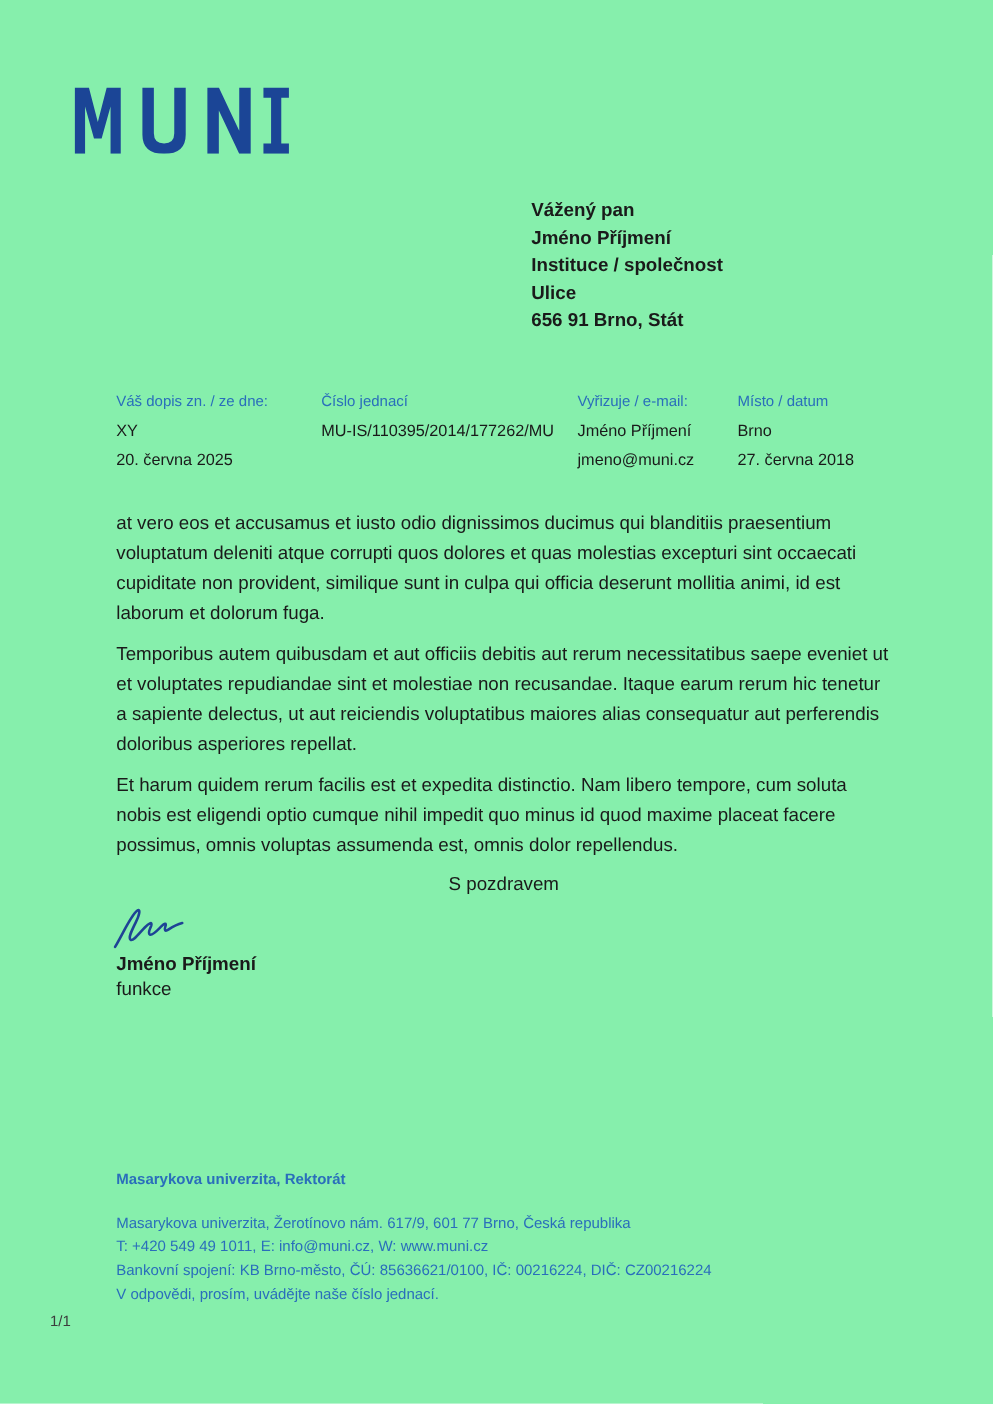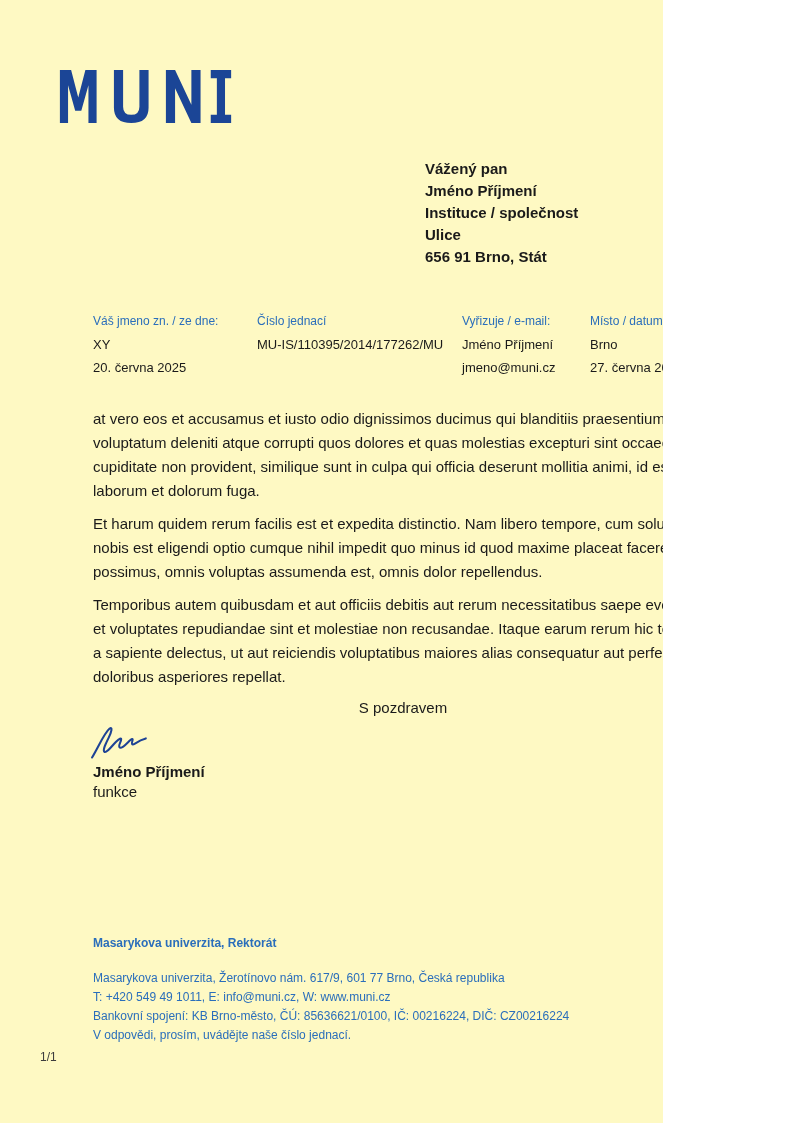--- a/index.html
+++ b/index.html
@@ -1,20 +1,20 @@
 <!DOCTYPE html>
 <html lang="cs" style="--brand: #1B4596; --accent: #2A6EBB; --text: #1A1A1A; --signature: #1E4395; --page_number: #3C3C3C;"><head>
 <meta charset="utf-8">
 <style>
   html, body { margin: 0; padding: 0; background: #ffffff; }
   .page {
     position: relative;
-    width: 663px;
+    width: 794px;
     height: 1123px;
-    background: #fef9c3;
+    background: #86efac;
     font-family: "Liberation Sans", sans-serif;
     color: var(--text, #1a1a1a);
     overflow: hidden;
   }
 
   
   .logo { position: absolute; left: 57px; top: 70px; width: 175px; height: 53px; }
   .logo svg { display: block; width: 100%; height: 100%; }
   .logo svg path { fill: var(--brand, #1B4596); }
 
@@ -75,21 +75,21 @@
   <div class="recipient">
     <div>Vážený pan</div>
     <div>Jméno Příjmení</div>
     <div>Instituce / společnost</div>
     <div>Ulice</div>
     <div>656 91 Brno, Stát</div>
   </div>
 
   <div class="meta">
     <div class="meta-col c1">
-      <div class="meta-label">Váš jmeno zn. / ze dne:</div>
+      <div class="meta-label">Váš dopis zn. / ze dne:</div>
       <div class="meta-value">XY</div>
       <div class="meta-value">20. června 2025</div>
     </div>
     <div class="meta-col c2">
       <div class="meta-label">Číslo jednací</div>
       <div class="meta-value">MU-IS/110395/2014/177262/MU</div>
       <div class="meta-value"></div>
     </div>
     <div class="meta-col c3">
       <div class="meta-label">Vyřizuje / e-mail:</div>
@@ -98,22 +98,22 @@
     </div>
     <div class="meta-col c4">
       <div class="meta-label">Místo / datum</div>
       <div class="meta-value">Brno</div>
       <div class="meta-value">27. června 2018</div>
     </div>
   </div>
 
   <div class="body">
     <p class="para">at vero eos et accusamus et iusto odio dignissimos ducimus qui blanditiis praesentium voluptatum deleniti atque corrupti quos dolores et quas molestias excepturi sint occaecati cupiditate non provident, similique sunt in culpa qui officia deserunt mollitia animi, id est laborum et dolorum fuga.</p>
+    <p class="para">Temporibus autem quibusdam et aut officiis debitis aut rerum necessitatibus saepe eveniet ut et voluptates repudiandae sint et molestiae non recusandae. Itaque earum rerum hic tenetur a sapiente delectus, ut aut reiciendis voluptatibus maiores alias consequatur aut perferendis doloribus asperiores repellat.</p>
     <p class="para">Et harum quidem rerum facilis est et expedita distinctio. Nam libero tempore, cum soluta nobis est eligendi optio cumque nihil impedit quo minus id quod maxime placeat facere possimus, omnis voluptas assumenda est, omnis dolor repellendus.</p>
-    <p class="para">Temporibus autem quibusdam et aut officiis debitis aut rerum necessitatibus saepe eveniet ut et voluptates repudiandae sint et molestiae non recusandae. Itaque earum rerum hic tenetur a sapiente delectus, ut aut reiciendis voluptatibus maiores alias consequatur aut perferendis doloribus asperiores repellat.</p>
     <div class="closing">S pozdravem</div>
 
     <div class="signature">
       <svg viewBox="0 0 60 34">
         <path d="M2,32 C8,22 14,8 19,4 C22,2 21,7 18,13 C15,19 12,25 14,26.5 C16,28 21,21 25,17 C28,14 31,12 30,15.5 C29,18.5 27,21.5 29,22.5 C31,23.5 35,19 38,16 C40,14 42,13 41,16 C40,19 40.5,20.5 43.5,18.5 C46.5,16.5 50,14.5 54,13.5"></path>
       </svg>
     </div>
 
     <div class="signer-name">Jméno Příjmení</div>
     <div class="signer-role">funkce</div>

